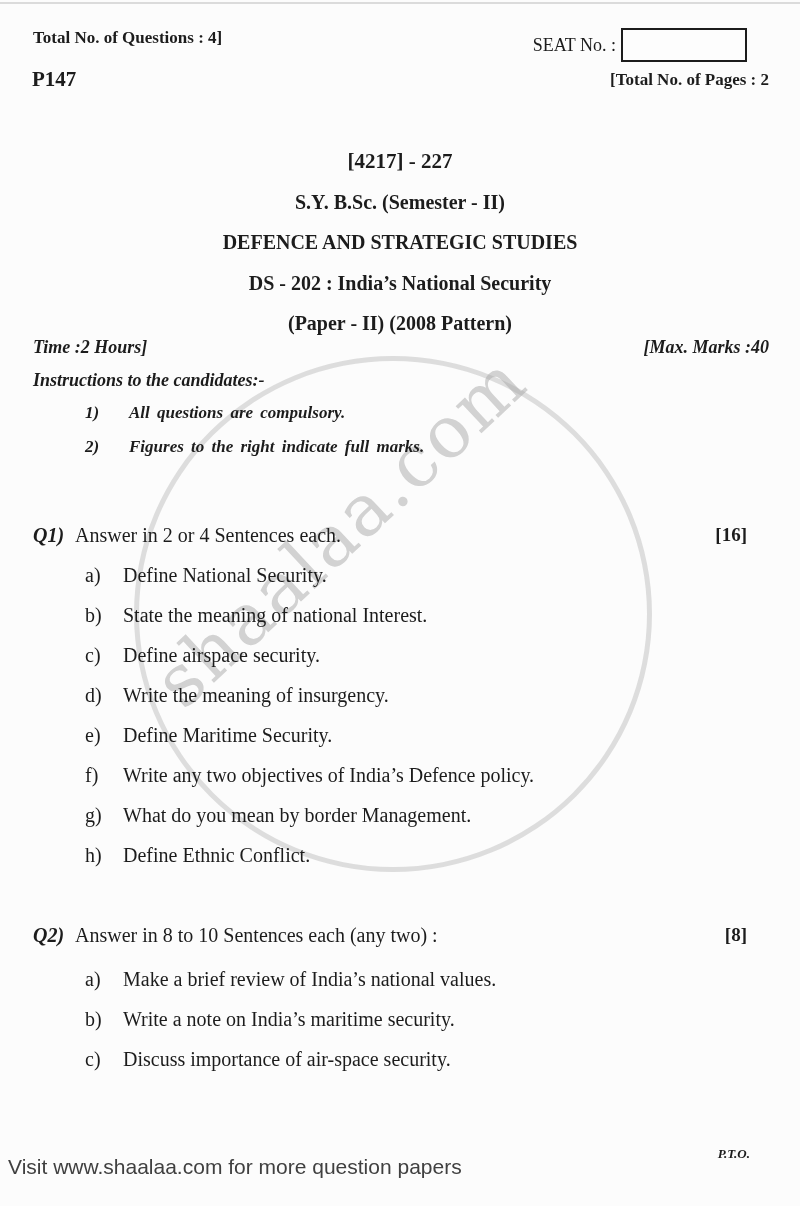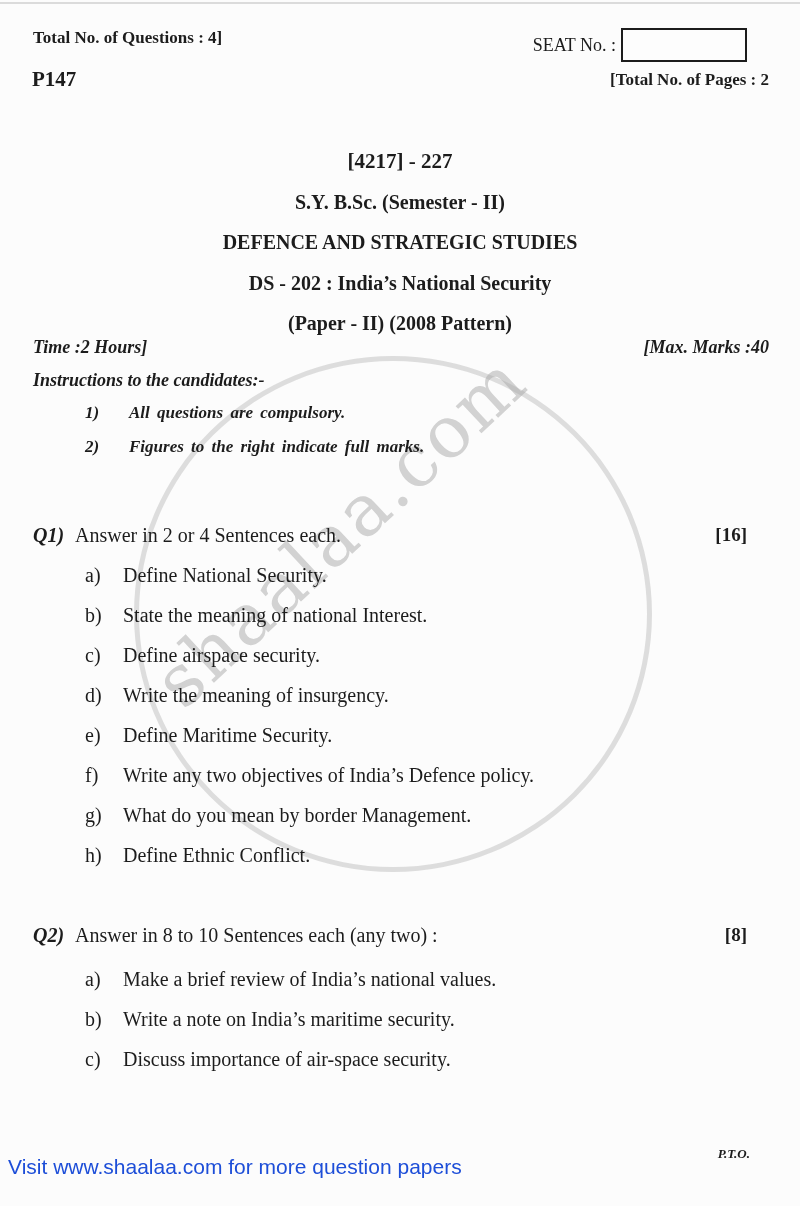--- a/index.html
+++ b/index.html
@@ -64,21 +64,21 @@
   .sub{position:relative;height:40px;}
   .sub-label{position:absolute;left:85px;font-size:20px;}
   .sub-text{position:absolute;left:123px;font-size:20px;}
   .qhead-tall{height:44px;}
 
   
   .pto{position:absolute;top:1146px;right:50px;font-weight:bold;font-style:italic;font-size:13px;text-align:right;}
   .site-note{
     position:absolute;top:1155px;left:8px;
     font-family:"Liberation Sans", sans-serif;
-    font-size:21px;color:#1d4ed8;
+    font-size:21px;color:#404040;
   }
 </style>
 </head>
 <body>
 
 <div class="page">
   <div class="scan-edge"></div>
 
   <div class="wm-ring"></div>
   <div class="wm-text">shaalaa.com</div>

